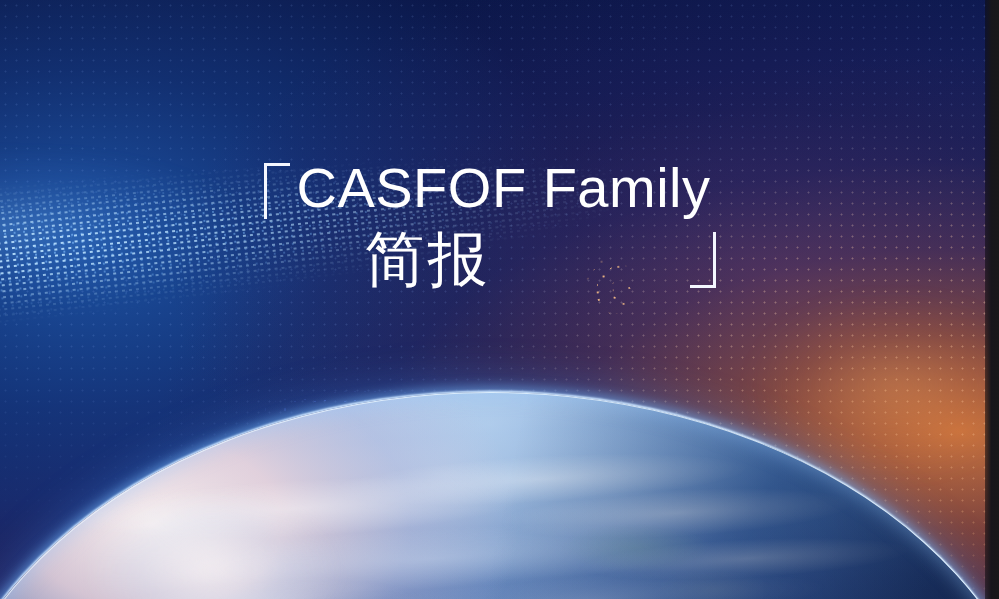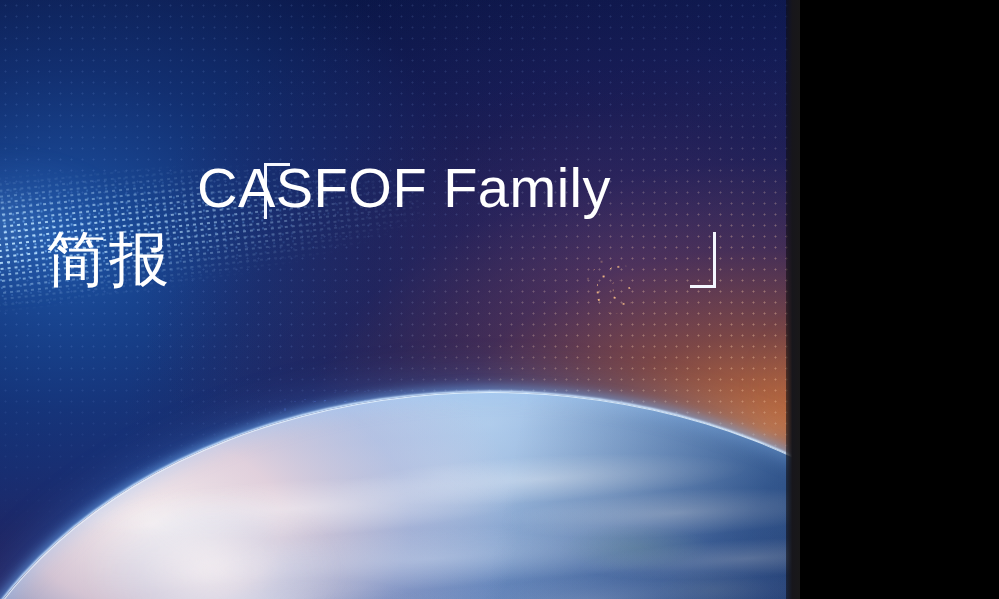--- a/index.html
+++ b/index.html
@@ -6,21 +6,21 @@
     margin: 0;
     padding: 0;
     background: #000;
   }
   body {
     font-family: "Liberation Sans", "DejaVu Sans", sans-serif;
   }
 
   #poster {
     position: relative;
-    width: 800px;
+    width: 999px;
     height: 599px;
     overflow: hidden;
     background: #3b82f6;
   }
 
   
   .layer {
     position: absolute;
     inset: 0;
     pointer-events: none;
@@ -228,20 +228,21 @@
     line-height: 1.0;
     font-weight: 300;
     letter-spacing: 0.5px;
     padding-left: 8px;
   }
 
   .title-cn {
     position: absolute;
     left: 0; right: 0;
     top: 230px;
+    text-align: center;
     color: #ffffff;
     font-size: 60px;
     line-height: 1.0;
     font-weight: 300;
     letter-spacing: 3px;
     padding-right: 190px;
     margin-left: 46px;
   }
 
   .date-badge {

